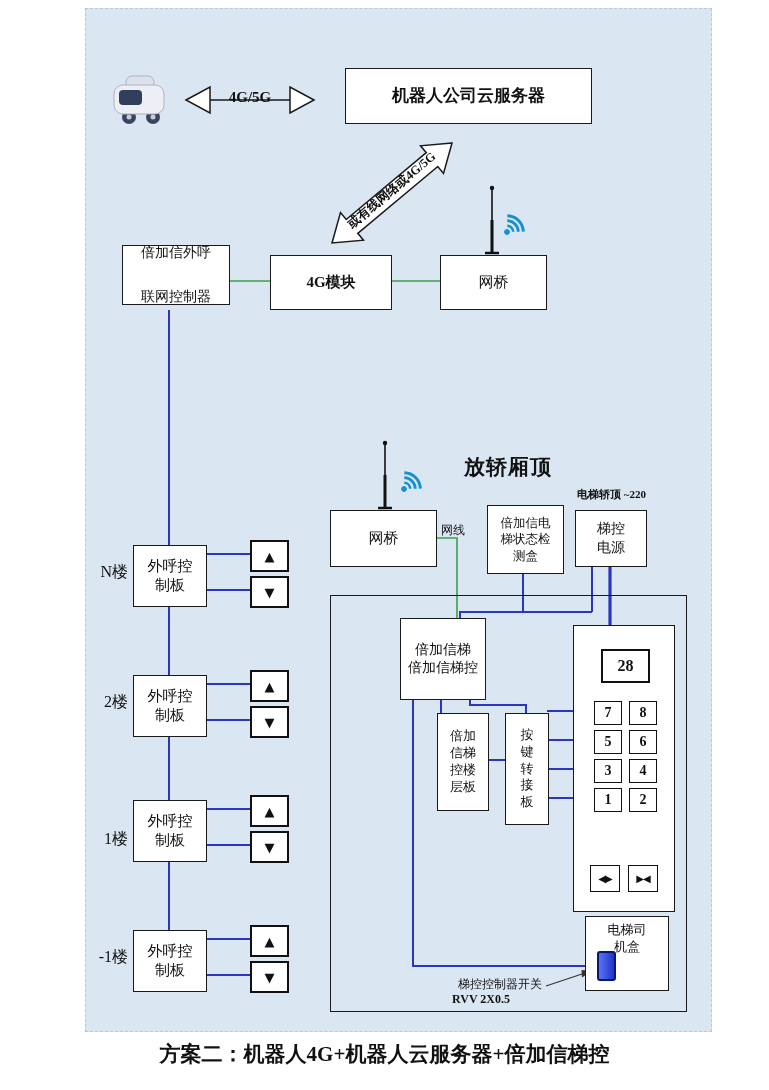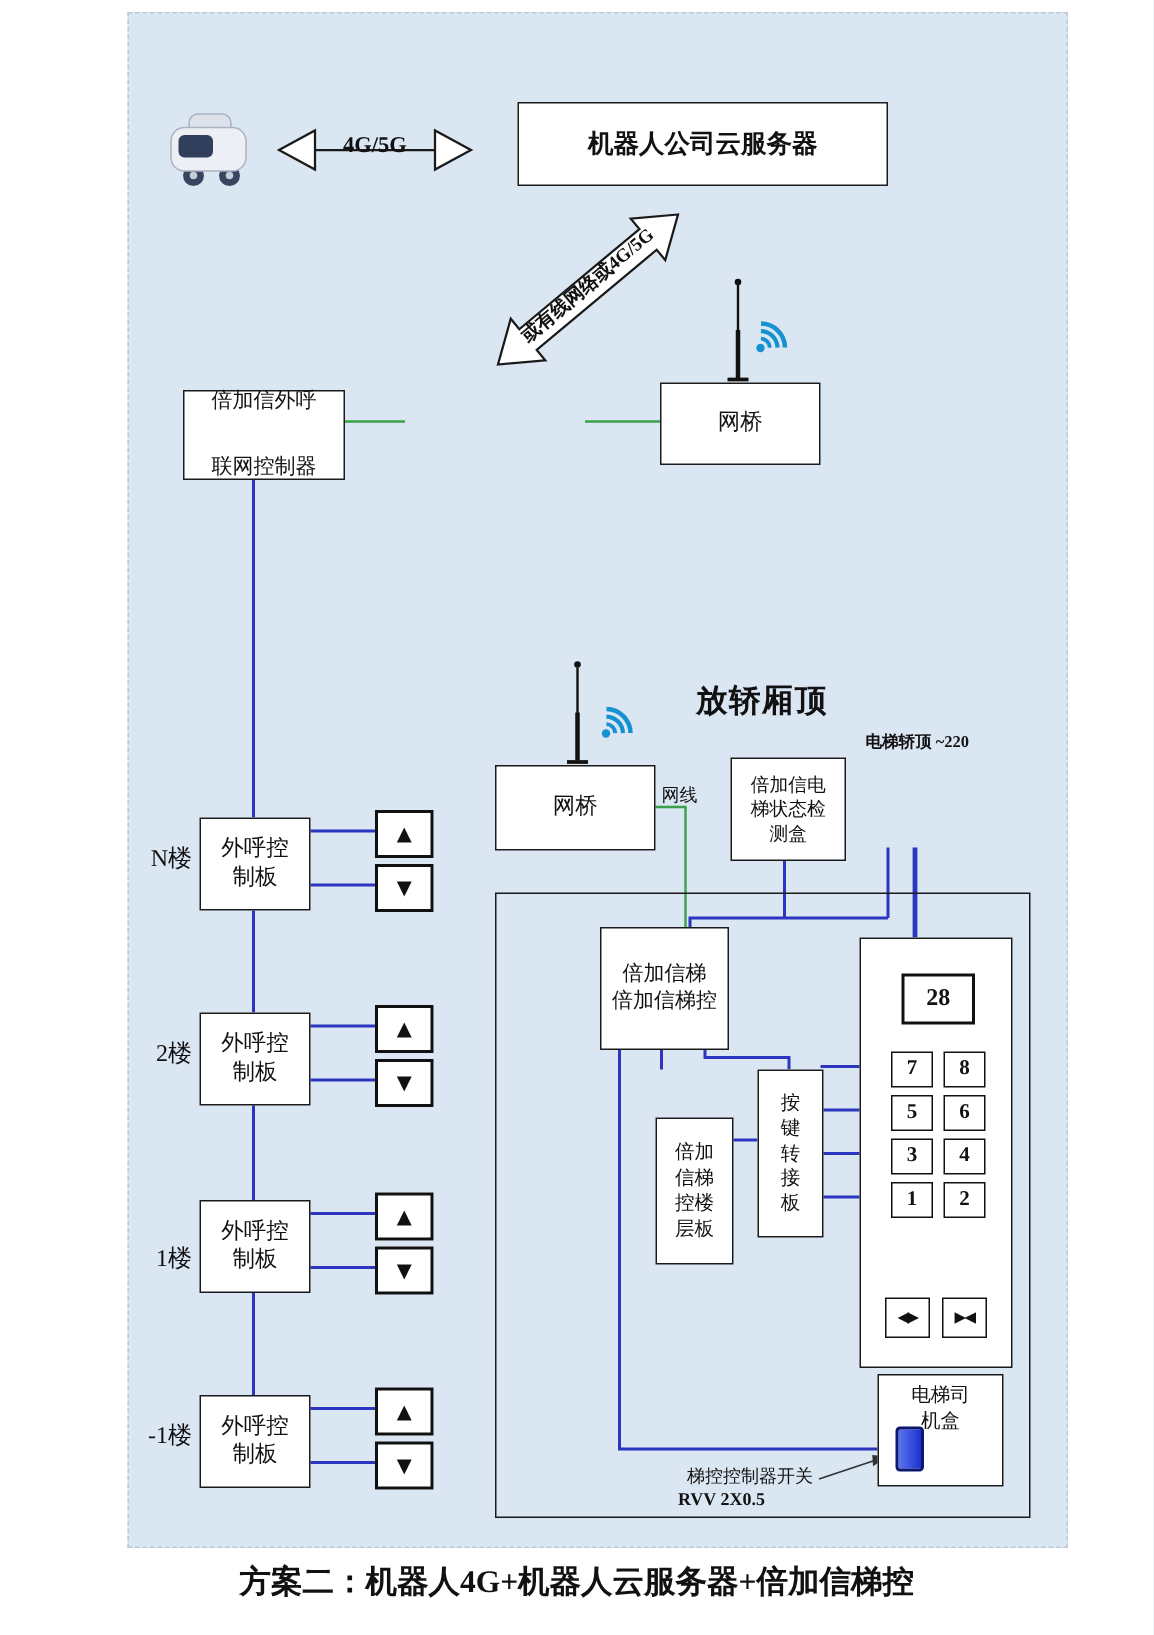--- a/index.html
+++ b/index.html
@@ -106,25 +106,28 @@
   </svg>
 
   <div class="label" style="left:205px;top:89px;width:90px;text-align:center;font-size:15px;font-weight:bold;">4G/5G</div>
 
   <div class="box" style="left:345px;top:68px;width:245px;height:54px;font-size:17px;font-weight:bold;">
     <span>机器人公司云服务器</span>
   </div>
 
   <div class="label" style="left:312px;top:182px;width:160px;text-align:center;font-size:12.5px;font-weight:bold;transform:rotate(-40deg);">或有线网络或4G/5G</div>
 
-  <div class="box" style="left:122px;top:260px;width:106px;height:58px;font-size:14px;gap:26px;">
+  <div class="box" style="left:122px;top:245px;width:106px;height:58px;font-size:14px;gap:26px;">
     <span>倍加信外呼</span>
     <span>联网控制器</span>
   </div>
 
+  <div class="box" style="left:270px;top:255px;width:120px;height:53px;font-size:15px;font-weight:bold;">
+    <span>4G模块</span>
+  </div>
 
   <div class="box" style="left:440px;top:255px;width:105px;height:53px;font-size:15px;">
     <span>网桥</span>
   </div>
 
 
   <div class="label" style="left:464px;top:453px;font-size:21px;font-weight:600;letter-spacing:1px;">放轿厢顶</div>
 
   <div class="box" style="left:330px;top:510px;width:105px;height:55px;font-size:15px;">
     <span>网桥</span>
@@ -133,29 +136,33 @@
   <div class="label" style="left:441px;top:522px;font-size:12px;">网线</div>
 
   <div class="box" style="left:487px;top:505px;width:75px;height:67px;font-size:12.5px;">
     <span>倍加信电</span>
     <span>梯状态检</span>
     <span>测盒</span>
   </div>
 
   <div class="label" style="left:577px;top:487px;font-size:11px;font-weight:bold;">电梯轿顶 ~220</div>
 
+  <div class="box" style="left:575px;top:510px;width:70px;height:55px;font-size:14px;">
+    <span>梯控</span>
+    <span>电源</span>
+  </div>
 
   <div class="frame" style="left:330px;top:595px;width:355px;height:415px;"></div>
 
   <div class="box" style="left:400px;top:618px;width:84px;height:80px;font-size:14px;">
     <span>倍加信梯</span>
     <span>倍加信梯控</span>
   </div>
 
-  <div class="box" style="left:437px;top:713px;width:50px;height:96px;font-size:13px;margin-top:32px;">
+  <div class="box" style="left:437px;top:713px;width:50px;height:96px;font-size:13px;">
     <span>倍加</span>
     <span>信梯</span>
     <span>控楼</span>
     <span>层板</span>
   </div>
 
   <div class="box" style="left:505px;top:713px;width:42px;height:110px;font-size:13px;">
     <span>按</span>
     <span>键</span>
     <span>转</span>

